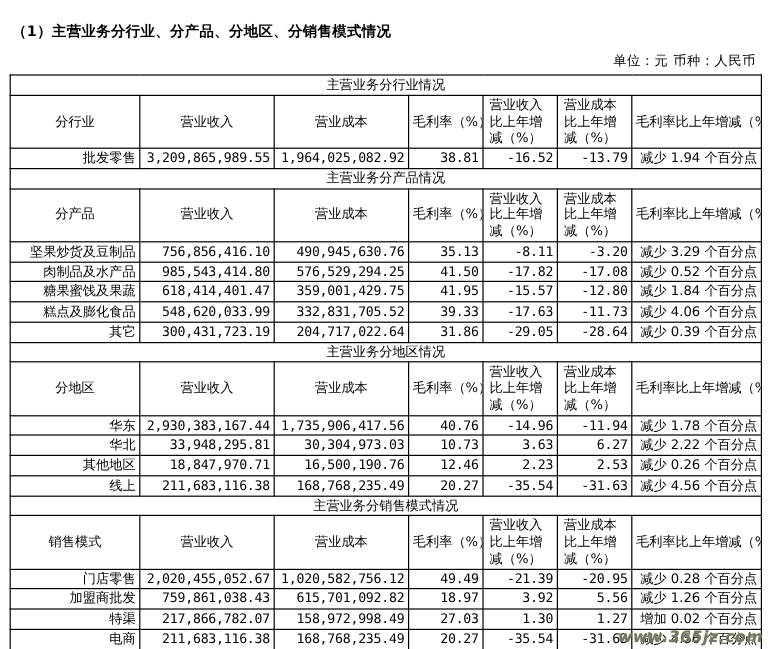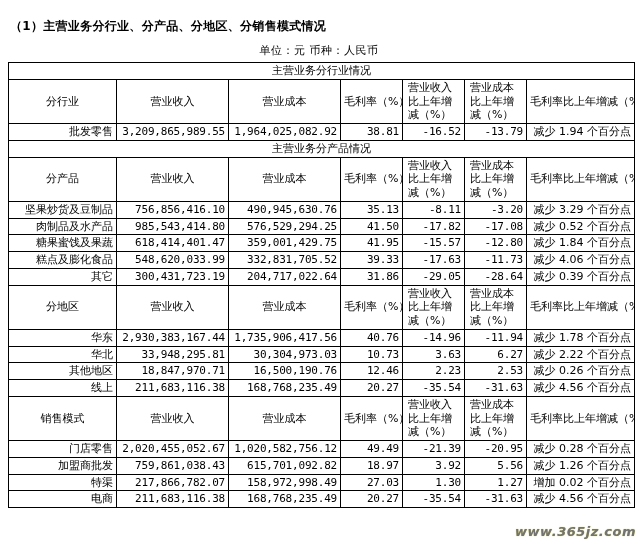--- a/index.html
+++ b/index.html
@@ -21,21 +21,21 @@
     box-sizing: border-box;
     width: 642px;
   }
   .doc-title {
     font-size: 12px;
     font-weight: bold;
     margin: 12px 0 8px 2px;
     letter-spacing: 0.3px;
   }
   .unit-line {
-    text-align: center;
+    text-align: right;
     font-size: 11px;
     margin: 0 4px 4px 0;
     letter-spacing: 0.5px;
   }
   table.main {
     border-collapse: collapse;
     width: 626px;
     table-layout: fixed;
   }
   table.main td {
@@ -197,20 +197,23 @@
       <tr>
         <td class="l">其它</td>
         <td class="r num">300,431,723.19</td>
         <td class="r num">204,717,022.64</td>
         <td class="r num">31.86</td>
         <td class="r num">-29.05</td>
         <td class="r num">-28.64</td>
         <td class="c">减少 0.39 个百分点</td>
       </tr>
 
+      <tr class="section-row">
+        <td colspan="7">主营业务分地区情况</td>
+      </tr>
       <tr class="hdr">
         <td>分地区</td>
         <td>营业收入</td>
         <td>营业成本</td>
         <td>毛利率（%）</td>
         <td>
           <span class="two-line">营业收入</span>
           <span class="two-line">比上年增</span>
           <span class="two-line">减（%）</span>
         </td>
@@ -251,20 +254,23 @@
       <tr>
         <td class="l">线上</td>
         <td class="r num">211,683,116.38</td>
         <td class="r num">168,768,235.49</td>
         <td class="r num">20.27</td>
         <td class="r num">-35.54</td>
         <td class="r num">-31.63</td>
         <td class="c">减少 4.56 个百分点</td>
       </tr>
 
+      <tr class="section-row">
+        <td colspan="7">主营业务分销售模式情况</td>
+      </tr>
       <tr class="hdr">
         <td>销售模式</td>
         <td>营业收入</td>
         <td>营业成本</td>
         <td>毛利率（%）</td>
         <td>
           <span class="two-line">营业收入</span>
           <span class="two-line">比上年增</span>
           <span class="two-line">减（%）</span>
         </td>

